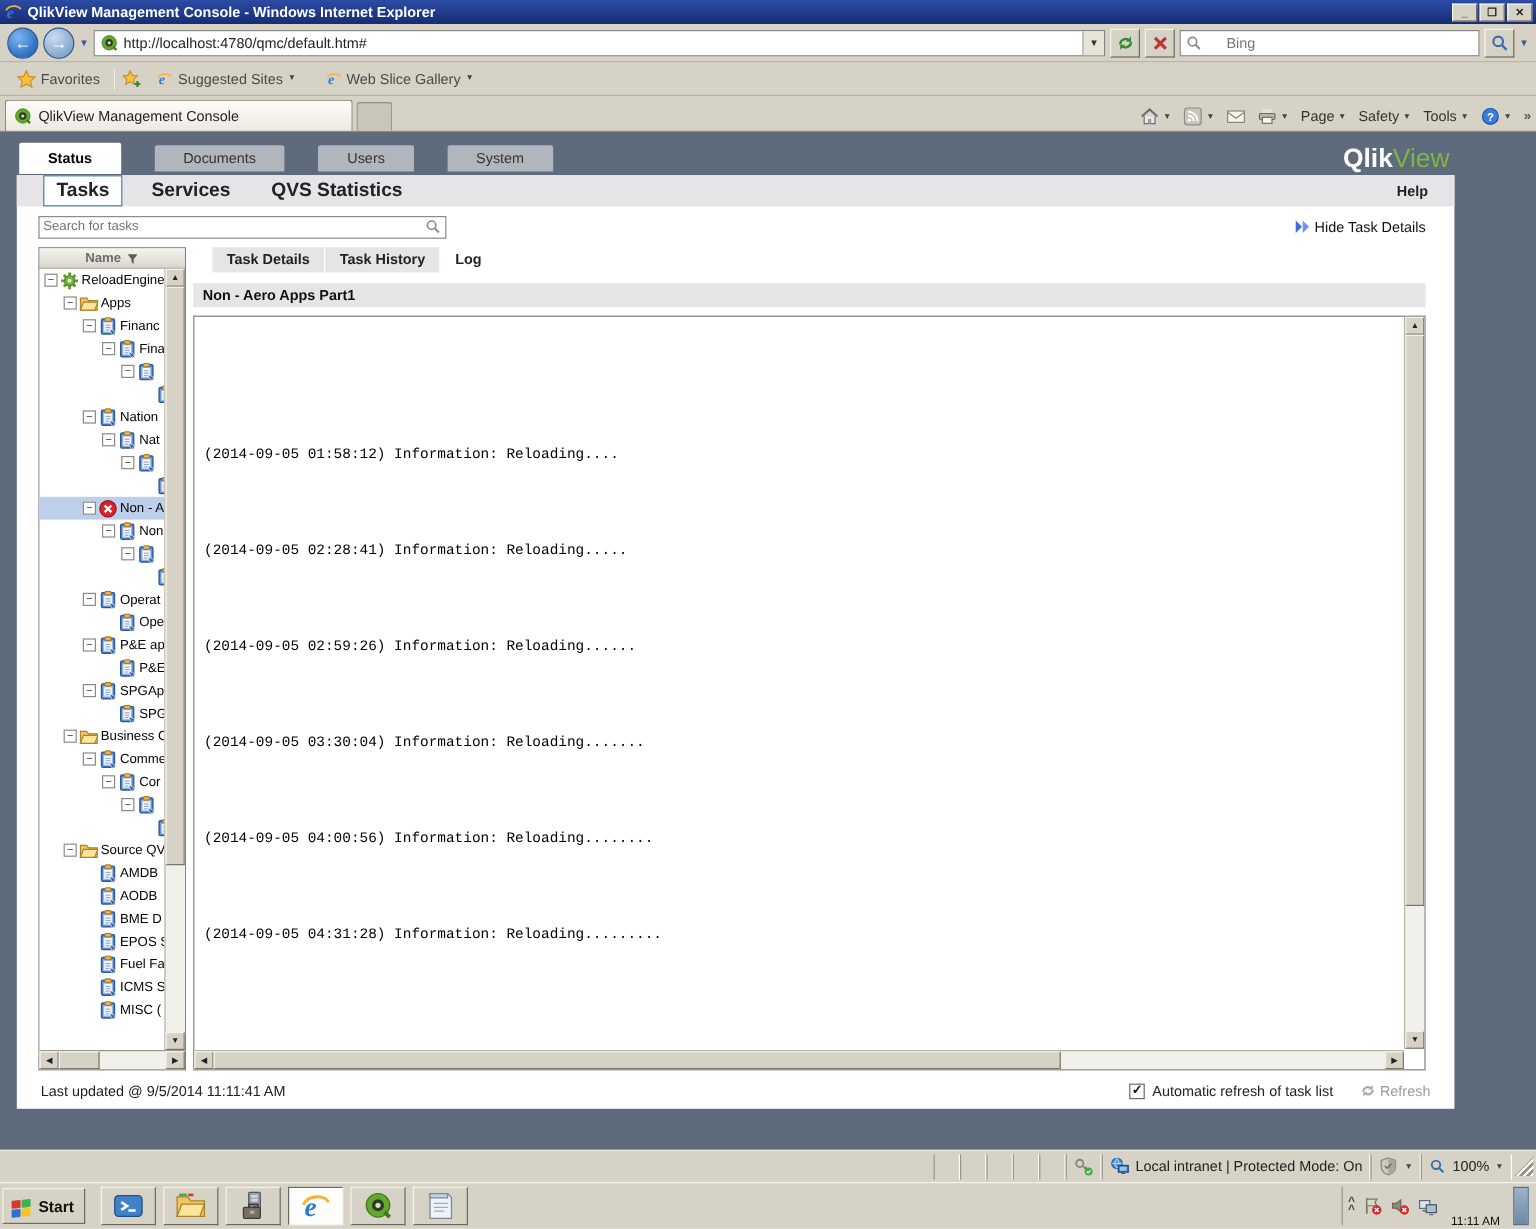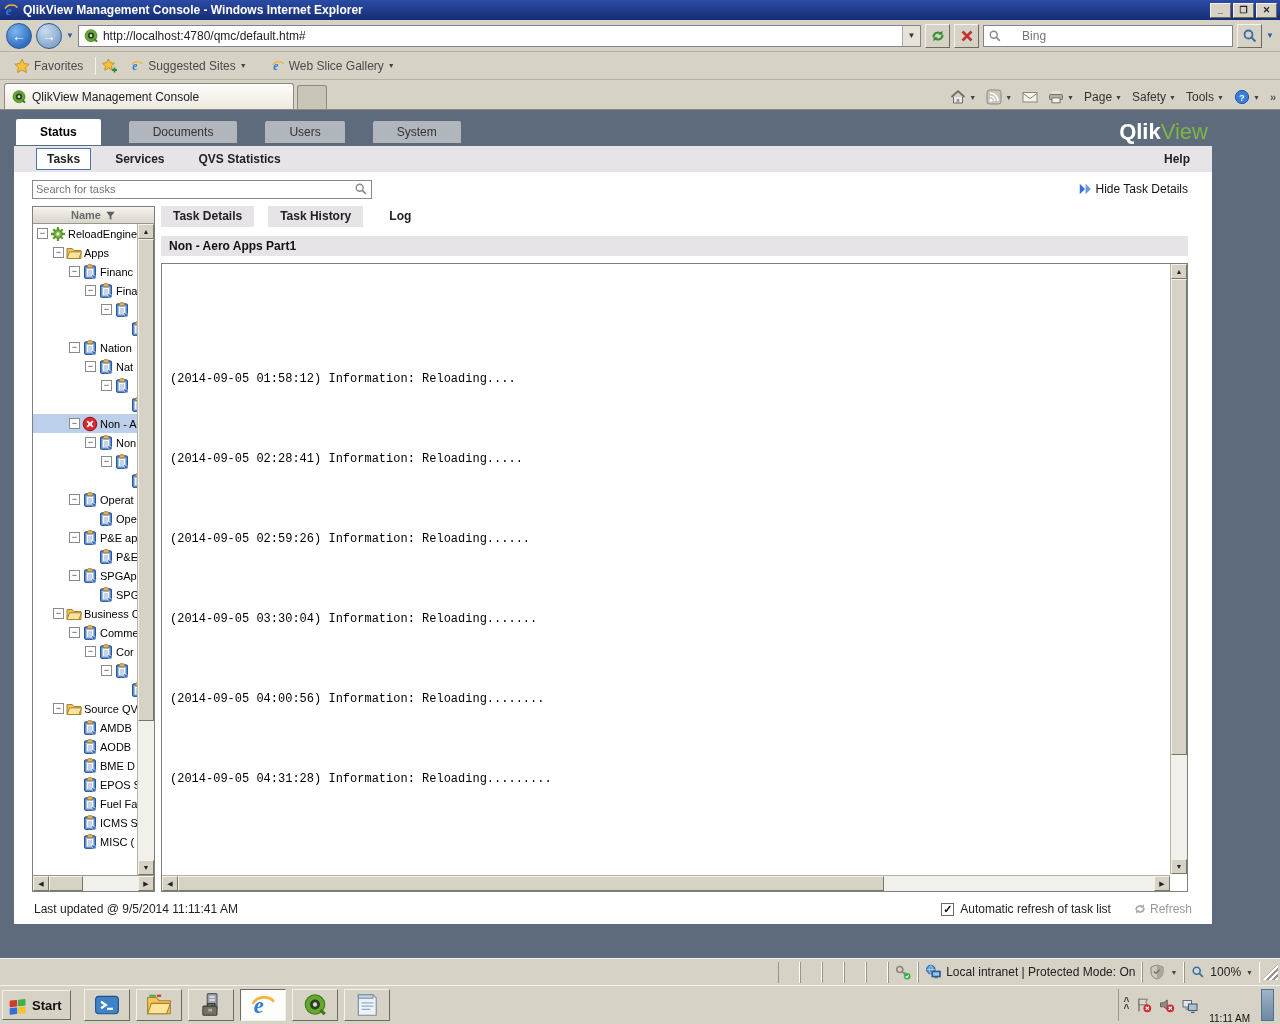--- a/index.html
+++ b/index.html
@@ -47,21 +47,21 @@
   
   .page { height:848px; background:#5d6b7d; position:relative; flex:none; }
   .qmc-tabbar { position:absolute; top:8px; left:16px; display:flex; align-items:center; height:28px;gap:25px; }
   .mtab { height:22px; background:#b0b6bc; color:#333; font-size:12px; display:flex; align-items:center; padding:0 24px; margin-right:3px; border-radius:2px 2px 0 0; }
   .mtab.active { height:26px; background:#fff; color:#000; font-weight:bold; }
   .qmc-logo { position:absolute; top:9px; right:72px; font-size:22px; letter-spacing:0; }
   .qmc-logo .lg1 { color:#fff; font-weight:bold; }
   .qmc-logo .lg2 { color:#7fb542; }
   .panel { position:absolute; top:36px; left:14px; width:1198px; height:778px; background:#fff; display:flex; flex-direction:column; }
   .subbar { height:26px; background:#e7e4e7; display:flex; align-items:center; padding:0 22px; gap:14px; flex:none; }
-  .stab { font-size:12px; font-weight:bold; color:#222; padding:3px 10px; }
+  .stab { font-size:16px; font-weight:bold; color:#222; padding:3px 10px; }
   .stab.active { background:#fff; border:1px solid #4a75b0; }
   .help-right { margin-left:auto; font-size:12px; font-weight:bold; color:#222; }
   .toolrow { height:34px; display:flex; align-items:center; justify-content:space-between; padding:0 24px 0 18px; flex:none; }
   .task-search { width:340px; height:19px; border:1px solid #8a8a8a; display:flex; align-items:center; padding:0 3px; background:#fff; }
   .task-search input { flex:1; border:none; outline:none; font-size:11px; color:#555; font-family:"Liberation Sans",sans-serif; }
   .hide-details { display:flex; align-items:center; gap:4px; font-size:12px; color:#111; }
 
   
   .content { flex:1; display:flex; padding-left:18px; min-height:0; }
   .tree { width:123px; border:1px solid #7f7f7f; display:flex; flex-direction:column; flex:none; margin-bottom:2px; }
@@ -75,21 +75,21 @@
   .ticon { width:16px; height:16px; flex:none; }
   .ticon svg { width:16px; height:16px; display:block; }
   .tlabel { font-size:11px; color:#000; }
   .tree-vscroll { position:absolute; top:0; right:0; bottom:0; width:17px; background:#f2f0ea; border-left:1px solid #b5b1a4; display:flex; flex-direction:column; }
   .tree-hscroll { height:16px; background:#f2f0ea; border-top:1px solid #9a968c; display:flex; align-items:center; flex:none; }
   .sb-btn { width:16px; height:15px; background:#d6d2c6; border:1px solid; border-color:#f4f2ea #7a7569 #7a7569 #f4f2ea; font-size:7px; color:#222; display:flex; align-items:center; justify-content:center; flex:none; }
   .sb-thumb-v { background:#d6d2c6; border:1px solid; border-color:#f4f2ea #7a7569 #7a7569 #f4f2ea; width:100%; }
   .sb-thumb-h { background:#d6d2c6; border:1px solid; border-color:#f4f2ea #7a7569 #7a7569 #f4f2ea; height:15px; }
 
   .detail { flex:1; margin:0 24px 2px 6px; display:flex; flex-direction:column; min-width:0; }
-  .dtabs { display:flex; gap:14px; height:21px; flex:none; }
+  .dtabs { display:flex; gap:1px; height:21px; flex:none;margin-left:16px; }
   .dtab { background:#e7e4e7; font-size:12px; font-weight:bold; color:#222; padding:3px 12px; }
   .dtab.active { background:#fff; }
   .dtitle { height:20px; background:#e7e4e7; font-size:12px; font-weight:bold; color:#111; display:flex; align-items:center; padding:0 8px; margin-top:9px; flex:none; }
   .selrow { height:30px; display:flex; align-items:center; gap:6px; padding-left:6px; font-size:12px; color:#111; flex:none; }
   .combo { width:196px; height:20px; border:1px solid #686868; background:#fff; display:flex; align-items:center; }
   .combo .combo-text { flex:1; font-size:12px; padding-left:4px; color:#000; white-space:nowrap; overflow:hidden; }
   .combo .combo-btn { width:17px; height:18px; background:#d6d2c6; border:1px solid; border-color:#f4f2ea #7a7569 #7a7569 #f4f2ea; font-size:7px; display:flex; align-items:center; justify-content:center; }
   .logbox { flex:1; border:1px solid #7f7f7f; position:relative; overflow:hidden; margin-top:7px; background:#fff; min-height:0; }
   .log-content { position:absolute; inset:0 18px 17px 0; overflow:hidden; padding:5px 0 0 8px; font-family:"Liberation Mono","DejaVu Sans Mono",monospace; font-size:12px; line-height:20px; color:#000; white-space:pre; }
   .log-vscroll { position:absolute; top:0; right:0; bottom:17px; width:17px; background:#f2f0ea; border-left:1px solid #b5b1a4; display:flex; flex-direction:column; }

